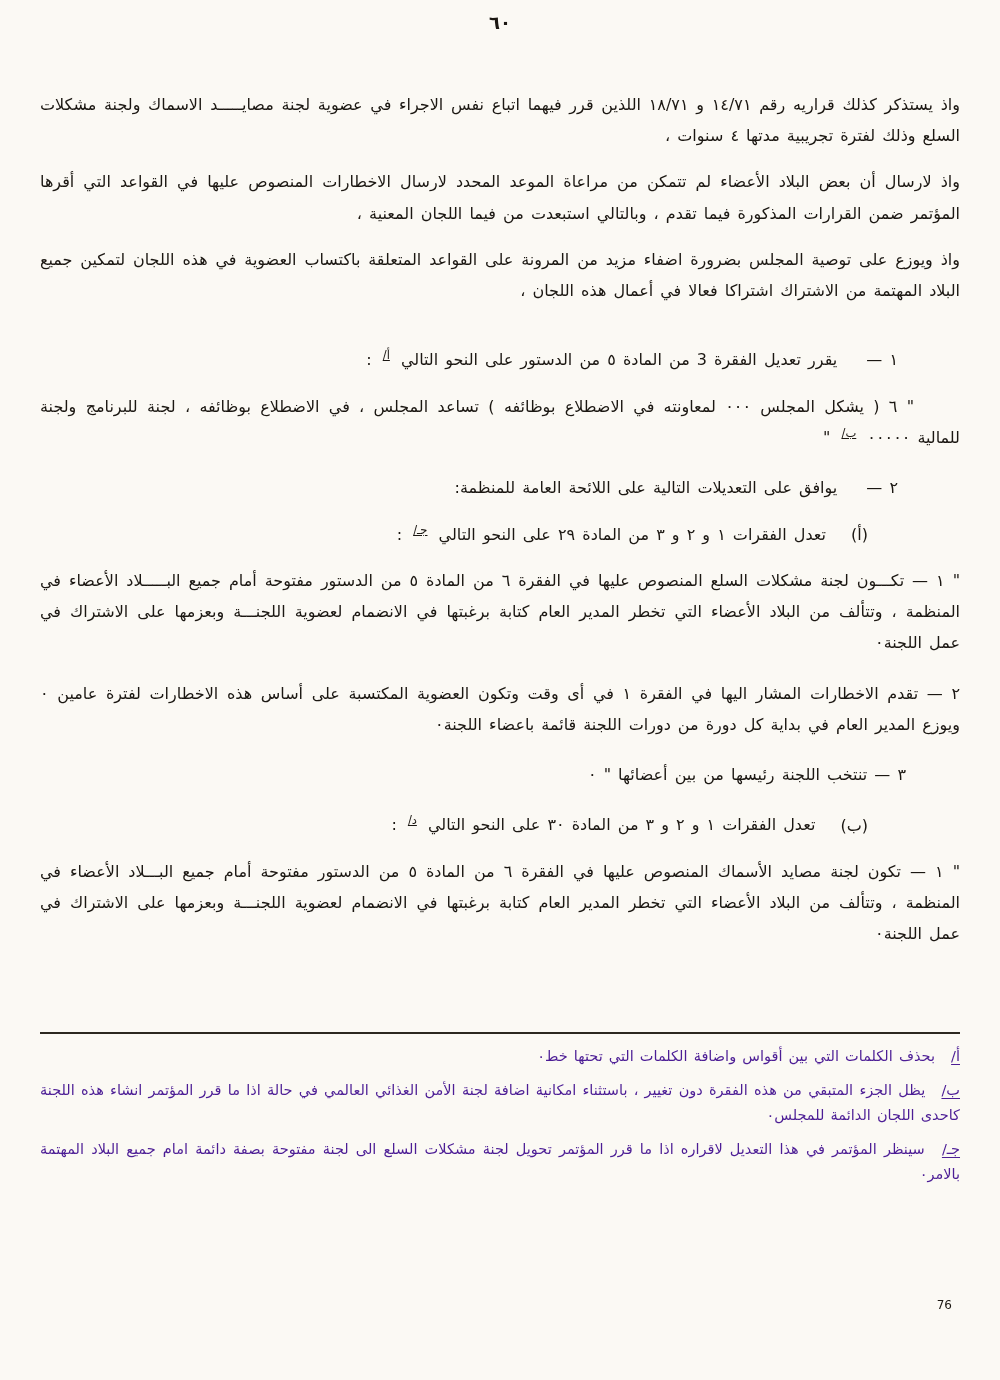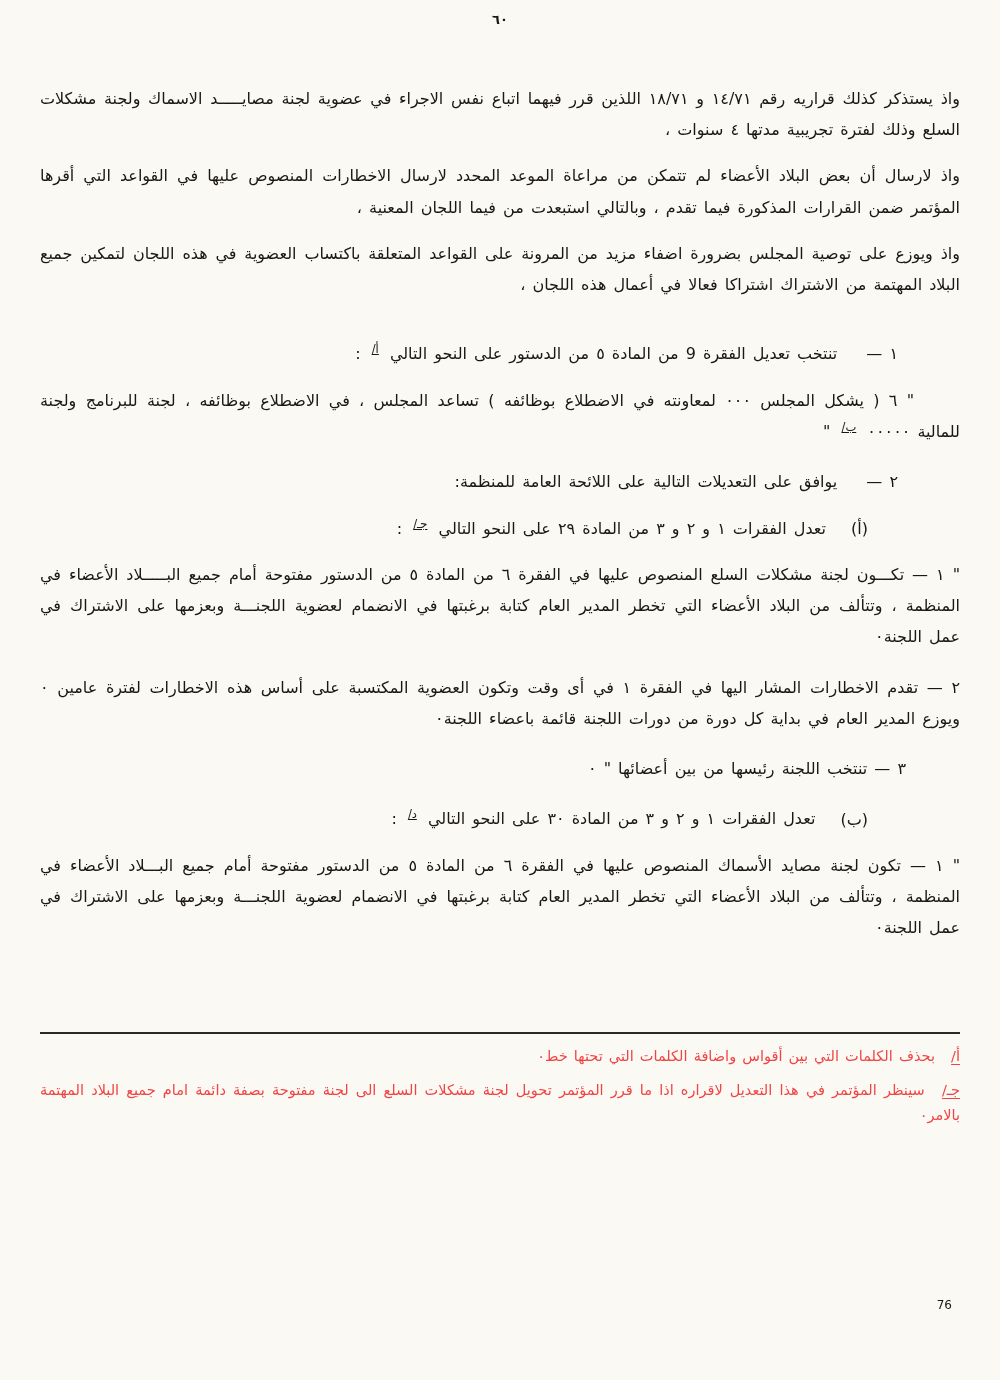--- a/index.html
+++ b/index.html
@@ -15,21 +15,21 @@
     background: #fbf9f4;
     color: #1b1712;
     direction: rtl;
     overflow: hidden;
     padding: 12px 40px 0 40px;
     box-sizing: border-box;
   }
   .pn-top {
     display: block;
     text-align: center;
-    font-size: 13px;
+    font-size: 18px;
     font-weight: bold;
     letter-spacing: 2px;
     margin-bottom: 56px;
   }
   .body-text {
     font-size: 16px;
     line-height: 1.95;
     text-align: justify;
     word-spacing: 2px;
     max-height: 905px;
@@ -56,21 +56,21 @@
   .indent3 { padding-right: 54px; }
   .footnotes {
     position: absolute;
     top: 1032px;
     right: 40px;
     left: 40px;
     font-size: 14.5px;
     line-height: 1.72;
     text-align: justify;
     word-spacing: 1.5px;
-    color: #ef4444;
+    color: #4c1d95;
   }
   .rule {
     border-top: 2px solid #2c2820;
     margin-bottom: 10px;
     width: 100%;
   }
   .fn { margin-bottom: 9px; }
   .fnmark {
     text-decoration: underline;
     text-underline-offset: 3px;
@@ -104,22 +104,22 @@
       <span>أن بعض البلاد الأعضاء لم تتمكن من مراعاة الموعد المحدد لارسال الاخطارات المنصوص عليها في القواعد التي أقرها المؤتمر ضمن القرارات المذكورة فيما تقدم ، وبالتالي استبعدت من فيما اللجان المعنية ،</span>
     </p>
 
     <p class="para recital">
       <span class="u">واذ ويوزع</span>
       <span>على توصية المجلس بضرورة اضفاء مزيد من المرونة على القواعد المتعلقة باكتساب العضوية في هذه اللجان لتمكين جميع البلاد المهتمة من الاشتراك اشتراكا فعالا في أعمال هذه اللجان ،</span>
     </p>
 
     <p class="para item level1 mt-lg">
       <span class="num">١ —</span>
-      <span class="u">تنتخب</span>
-      <span>تعديل الفقرة 9 من المادة ٥ من الدستور على النحو التالي</span>
+      <span class="u">يقرر</span>
+      <span>تعديل الفقرة 3 من المادة ٥ من الدستور على النحو التالي</span>
       <sup class="fnref">أ/</sup>
       <span>:</span>
     </p>
 
     <p class="para quote hang">
       <span>" ٦ ( يشكل المجلس ٠٠٠ لمعاونته في الاضطلاع بوظائفه )</span>
       <span class="u">تساعد المجلس ، في الاضطلاع بوظائفه</span>
       <span>، لجنة للبرنامج ولجنة للمالية ٠٠٠٠٠</span>
       <sup class="fnref">ب/</sup>
       <span>"</span>
@@ -156,20 +156,24 @@
   </main>
 
   <footer class="footnotes">
     <div class="rule"></div>
 
     <div class="fn">
       <span class="fnmark">أ/</span>
       <span>بحذف الكلمات التي بين أقواس واضافة الكلمات التي تحتها خط٠</span>
     </div>
 
+    <div class="fn">
+      <span class="fnmark">ب/</span>
+      <span>يظل الجزء المتبقي من هذه الفقرة دون تغيير ، باستثناء امكانية اضافة لجنة الأمن الغذائي العالمي في حالة اذا ما قرر المؤتمر انشاء هذه اللجنة كاحدى اللجان الدائمة للمجلس٠</span>
+    </div>
 
     <div class="fn">
       <span class="fnmark">جـ/</span>
       <span>سينظر المؤتمر في هذا التعديل لاقراره اذا ما قرر المؤتمر تحويل لجنة مشكلات السلع الى لجنة مفتوحة بصفة دائمة امام جميع البلاد المهتمة بالامر٠</span>
     </div>
 
   </footer>
 
   <div class="pn-bottom">76</div>
 

